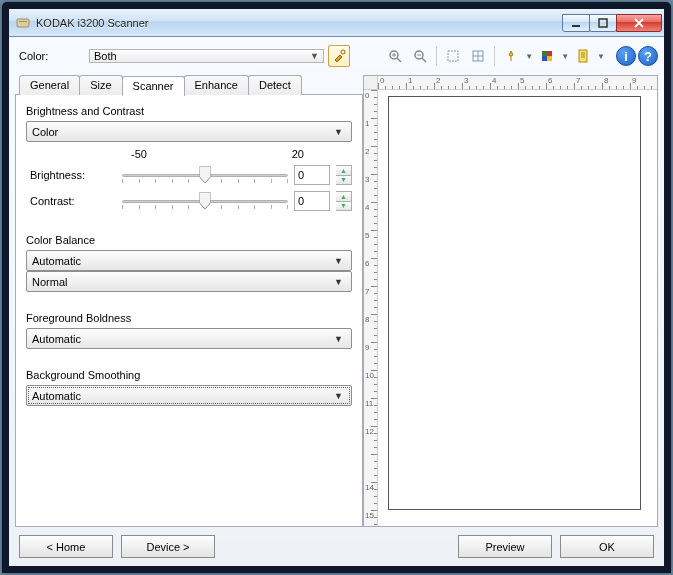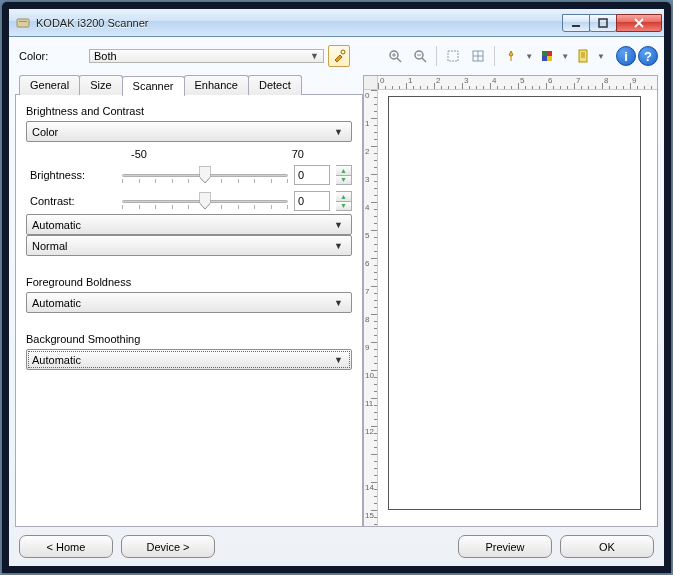--- a/index.html
+++ b/index.html
@@ -49,21 +49,21 @@
 .spinner div { flex:1; background:linear-gradient(#fdfdfd,#e6e6e6); display:flex; align-items:center; justify-content:center; font-size:7px; color:#4a6; }
 .spinner div+div { border-top:1px solid #abadb3; }
 .preview { flex:1; border:1px solid #aab; background:#fff; position:relative; display:flex; }
 .ruler-h { position:absolute; left:14px; right:0; top:0; height:14px; background:#f5f5f5; border-bottom:1px solid #ccc; overflow:hidden; }
 .ruler-v { position:absolute; top:14px; left:0; bottom:0; width:14px; background:#f5f5f5; border-right:1px solid #ccc; overflow:hidden; }
 .ruler-corner { position:absolute; left:0; top:0; width:14px; height:14px; background:#f0f0f0; border-right:1px solid #ccc; border-bottom:1px solid #ccc; }
 .ruler-h .tick, .ruler-v .tick { position:absolute; background:#888; }
 .ruler-h .num, .ruler-v .num { position:absolute; font-size:8px; color:#666; }
 .page { position:absolute; left:24px; top:20px; right:16px; bottom:16px; border:1px solid #555; background:#fff; }
 .footer { display:flex; gap:8px; padding: 8px 4px 2px; }
-.btn { height:23px; border:1px solid #8b8b8b; border-radius:7px; background:linear-gradient(#fdfdfd,#e4e4e4); display:flex; align-items:center; justify-content:center; padding:0 0; min-width:94px; }
+.btn { height:23px; border:1px solid #8b8b8b; border-radius:0; background:linear-gradient(#fdfdfd,#e4e4e4); display:flex; align-items:center; justify-content:center; padding:0 0; min-width:94px; }
 .footer .spacer { flex:1; }
 svg { display:block; }
 </style>
 </head>
 <body>
 
 <div class="window">
   <div class="titlebar">
     <span class="ico">
       <svg width="14" height="14" viewBox="0 0 14 14">
@@ -174,21 +174,21 @@
         <div class="tabpanel">
           <div class="section-label first">Brightness and Contrast</div>
           <div class="dropdown">
             <span>Color</span>
             <span class="dd-arrow">▼</span>
           </div>
 
           <div class="sliderblock">
             <div class="scale-labels">
               <span>-50</span>
-              <span>70</span>
+              <span>20</span>
             </div>
             <div class="sliderrow">
               <span class="slabel">Brightness:</span>
               <div class="slider">
                 <div class="track"></div>
                 <div class="ticks">
                     <span></span>
                     <span></span>
                     <span></span>
                     <span></span>
@@ -240,20 +240,21 @@
               <div class="numbox">
                   <span>0</span>
                 </div>
               <div class="spinner">
                   <div>▲</div>
                   <div>▼</div>
                 </div>
             </div>
           </div>
 
+          <div class="section-label">Color Balance</div>
           <div class="dropdown">
             <span>Automatic</span>
             <span class="dd-arrow">▼</span>
           </div>
 
           <div class="dropdown">
             <span>Normal</span>
             <span class="dd-arrow">▼</span>
           </div>
 

